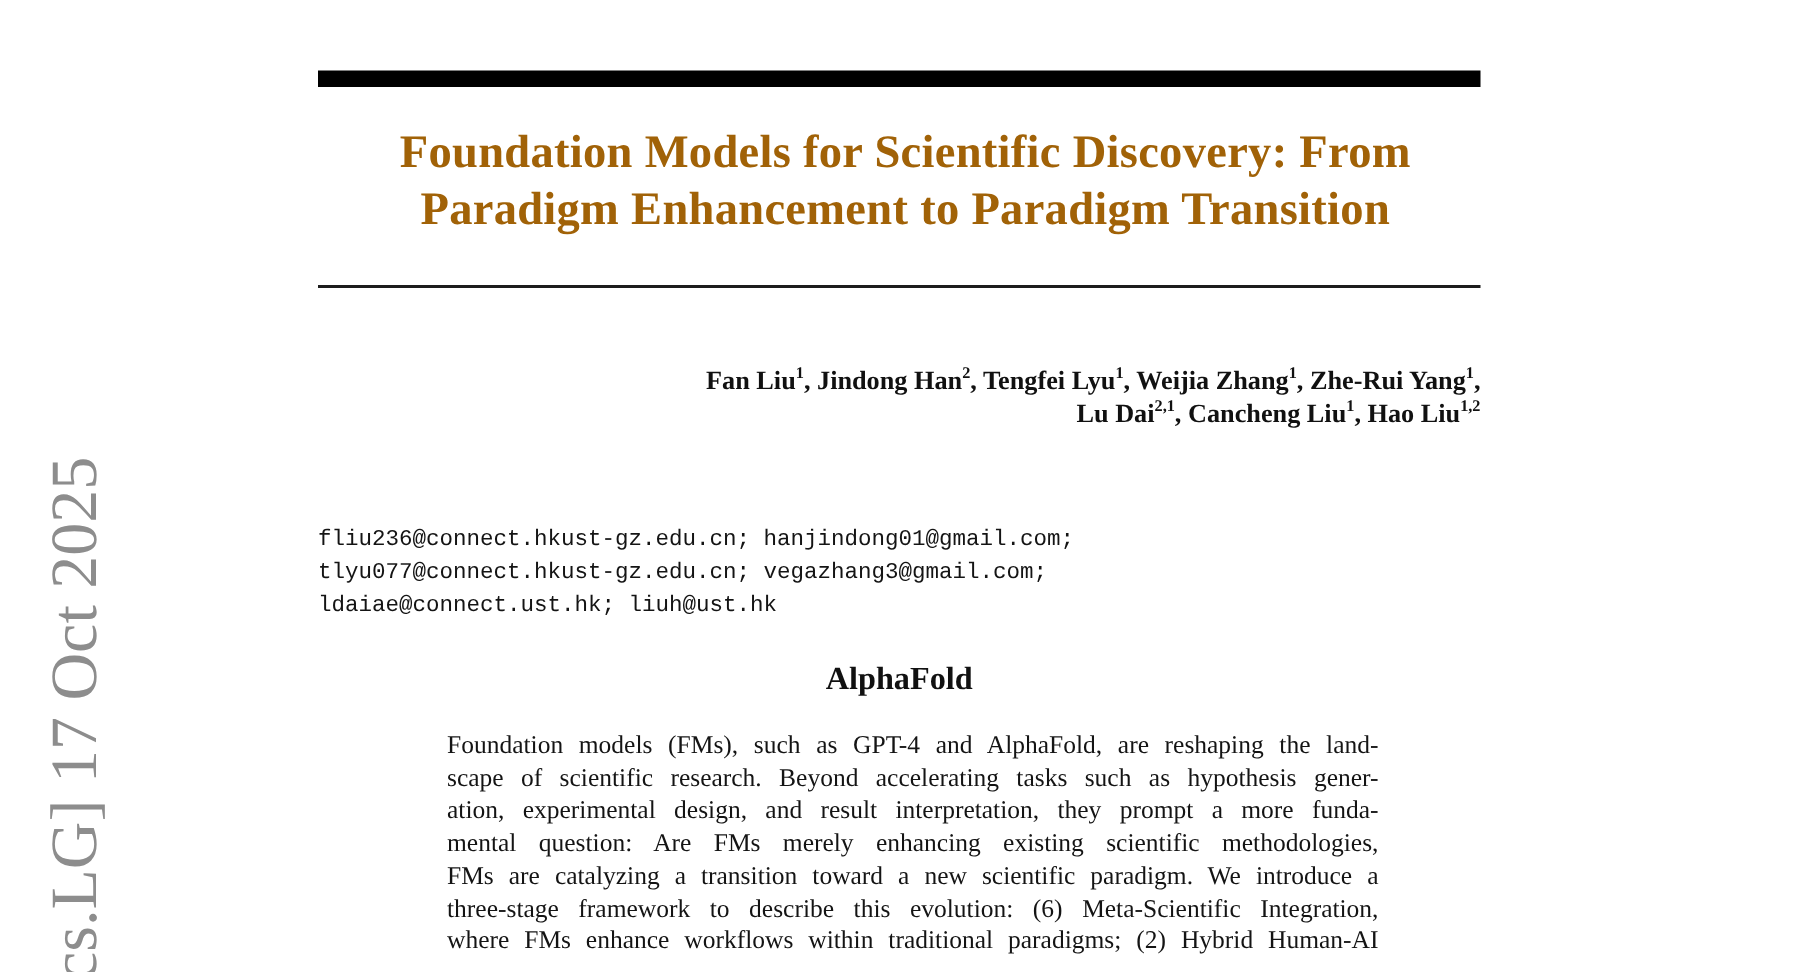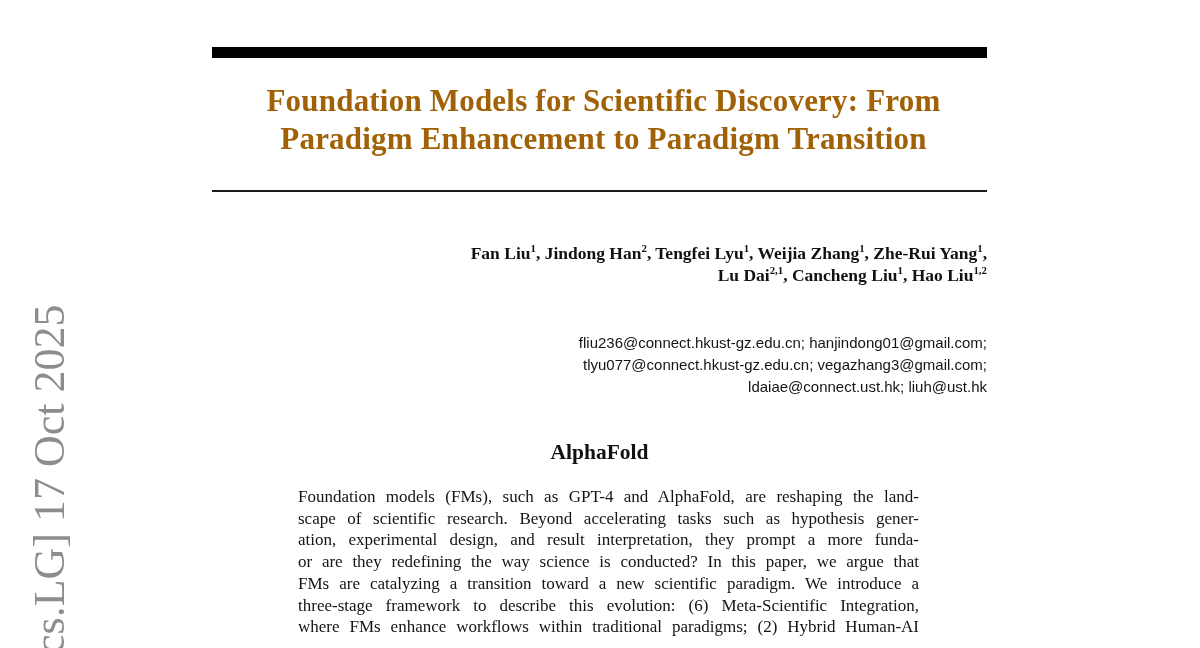--- a/index.html
+++ b/index.html
@@ -73,24 +73,24 @@
     font-size: 17.5px;
     line-height: 22px;
   }
   sup {
     font-size: 0.62em;
     line-height: 0;
     vertical-align: super;
   }
   .emails {
     position: absolute;
-    left: 0; top: 332px;
+    left: 0; top: 349px;
     width: 100%;
-    text-align: right;
-    font-family: Liberation Sans, sans-serif;
+    text-align: left;
+    font-family: Liberation Mono, monospace;
     font-size: 15px;
     line-height: 22px;
     color: #141414;
   }
   .abstract-heading {
     position: absolute;
     left: 0; top: 439px;
     width: 100%;
     margin: 0;
     text-align: center;
@@ -142,20 +142,20 @@
         <div>tlyu077@connect.hkust-gz.edu.cn; vegazhang3@gmail.com;</div>
         <div>ldaiae@connect.ust.hk; liuh@ust.hk</div>
       </div>
 
     <h2 class="abstract-heading">AlphaFold</h2>
 
     <div class="abstract" id="abstract-body">
         <div class="abs-line">Foundation models (FMs), such as GPT-4 and AlphaFold, are reshaping the land-</div>
         <div class="abs-line">scape of scientific research. Beyond accelerating tasks such as hypothesis gener-</div>
         <div class="abs-line">ation, experimental design, and result interpretation, they prompt a more funda-</div>
-        <div class="abs-line">or are they redefining the way science is conducted? In this paper, we argue that</div>
+        <div class="abs-line">mental question: Are FMs merely enhancing existing scientific methodologies,</div>
         <div class="abs-line">FMs are catalyzing a transition toward a new scientific paradigm. We introduce a</div>
         <div class="abs-line">three-stage framework to describe this evolution: (6) Meta-Scientific Integration,</div>
         <div class="abs-line">where FMs enhance workflows within traditional paradigms; (2) Hybrid Human-AI</div>
       </div>
 
   </div>
 </div>
 
 </body></html>

